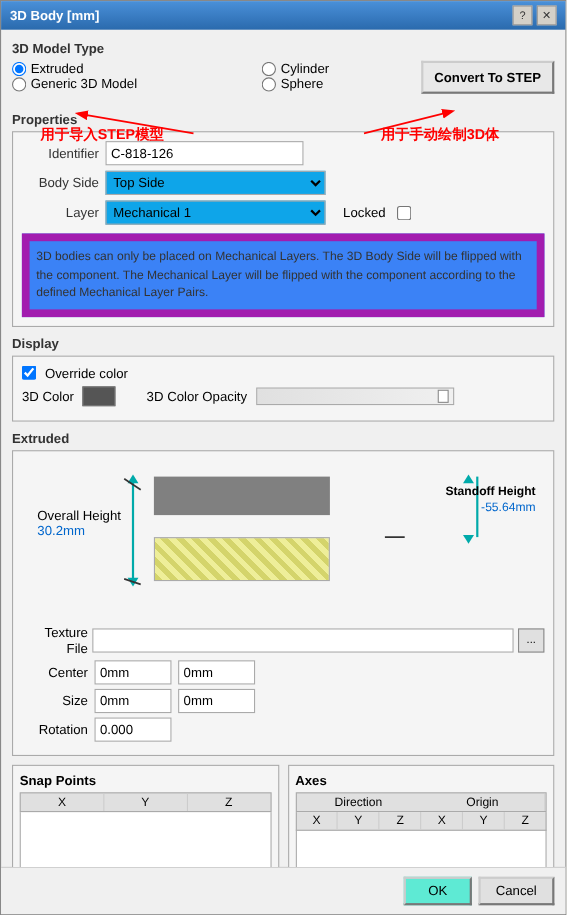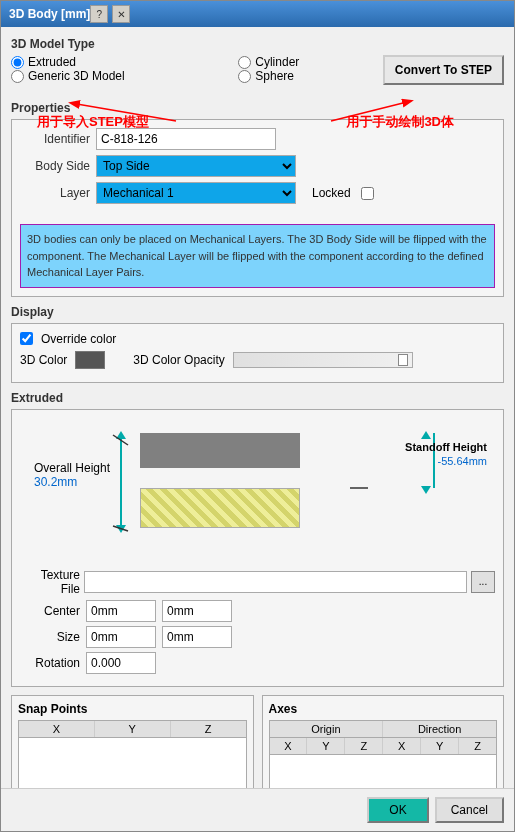--- a/index.html
+++ b/index.html
@@ -18,21 +18,21 @@
       border: 1px solid #888;
       display: flex;
       flex-direction: column;
     }
     .title-bar {
       background: linear-gradient(to bottom, #4a90d9, #2a6aad);
       color: white;
       padding: 4px 8px;
       display: flex;
       align-items: center;
-      justify-content: flex-start;
+      justify-content: space-between;
       height: 26px;
     }
     .title-bar-title {
       font-size: 12px;
       font-weight: bold;
     }
     .title-bar-controls {
       display: flex;
       gap: 4px;
     }
@@ -109,27 +109,27 @@
     }
     .prop-select {
       border: 1px solid #aaa;
       padding: 1px 2px;
       font-size: 12px;
       background: #0ea5e9;
       height: 22px;
       width: 200px;
     }
     .notice-box {
-      border: 1px solid #a21caf;
-      background: #7dd3fc;
+      border: 7px solid #a21caf;
+      background: #3b82f6;
       padding: 6px;
       font-size: 11px;
       color: #333;
       line-height: 1.5;
-      margin-top: 20px;
+      margin-top: 8px;
     }
 
     
     .display-row {
       display: flex;
       align-items: center;
       gap: 8px;
       margin-bottom: 5px;
     }
     .color-swatch {
@@ -349,21 +349,21 @@
     .footer {
       display: flex;
       justify-content: flex-end;
       align-items: center;
       padding: 8px 10px;
       gap: 6px;
       background: #f0f0f0;
       border-top: 1px solid #ccc;
     }
     .ok-btn {
-      background: #14b8a6;
+      background: #5eead4;
       border: 2px outset #ccc;
       padding: 4px 20px;
       cursor: pointer;
       font-size: 12px;
     }
     .cancel-btn {
       background: #e0e0e0;
       border: 2px outset #ccc;
       padding: 4px 14px;
       cursor: pointer;
@@ -568,22 +568,22 @@
           </div>
         </div>
         <div class="table-body"></div>
 
       </div>
 
       <div class="axes-panel">
         <div class="panel-title">Axes</div>
         <div class="axes-header">
           <div class="axes-top-row">
+            <div class="axes-label" style="border-right:none;">Direction</div>
             <div class="axes-label">Origin</div>
-            <div class="axes-label" style="border-right:none;">Direction</div>
           </div>
           <div class="axes-sub-row">
             <div class="axes-cell">X</div>
             <div class="axes-cell">Y</div>
             <div class="axes-cell">Z</div>
             <div class="axes-cell">X</div>
             <div class="axes-cell">Y</div>
             <div class="axes-cell" style="border-right:none;">Z</div>
           </div>
         </div>

